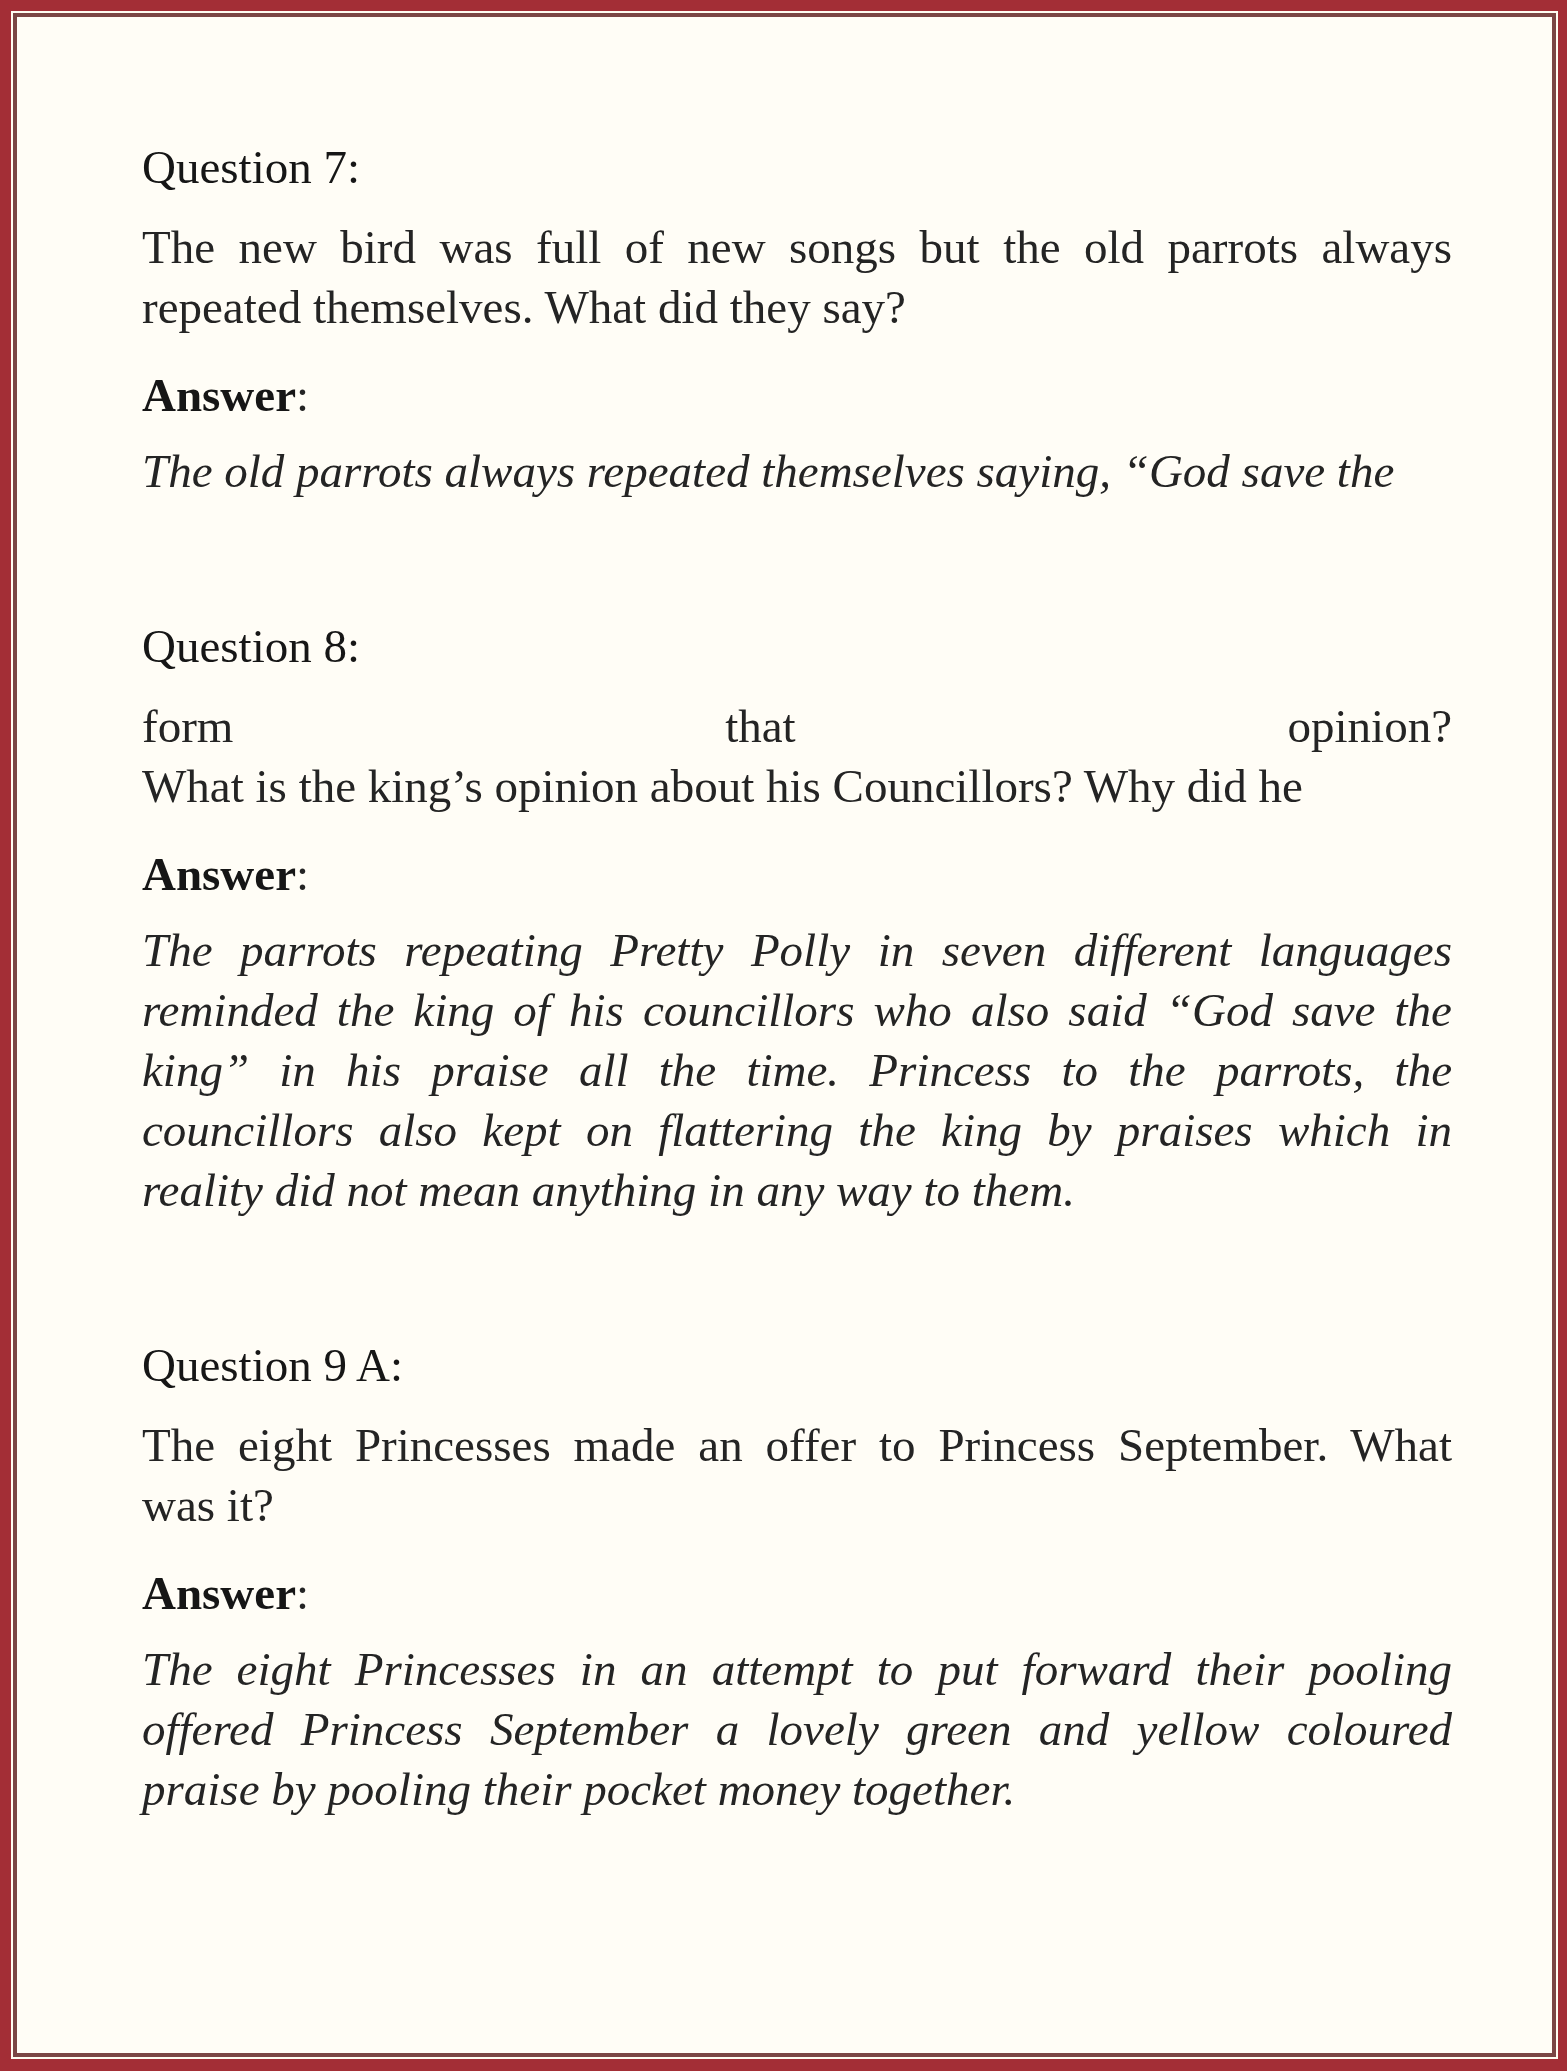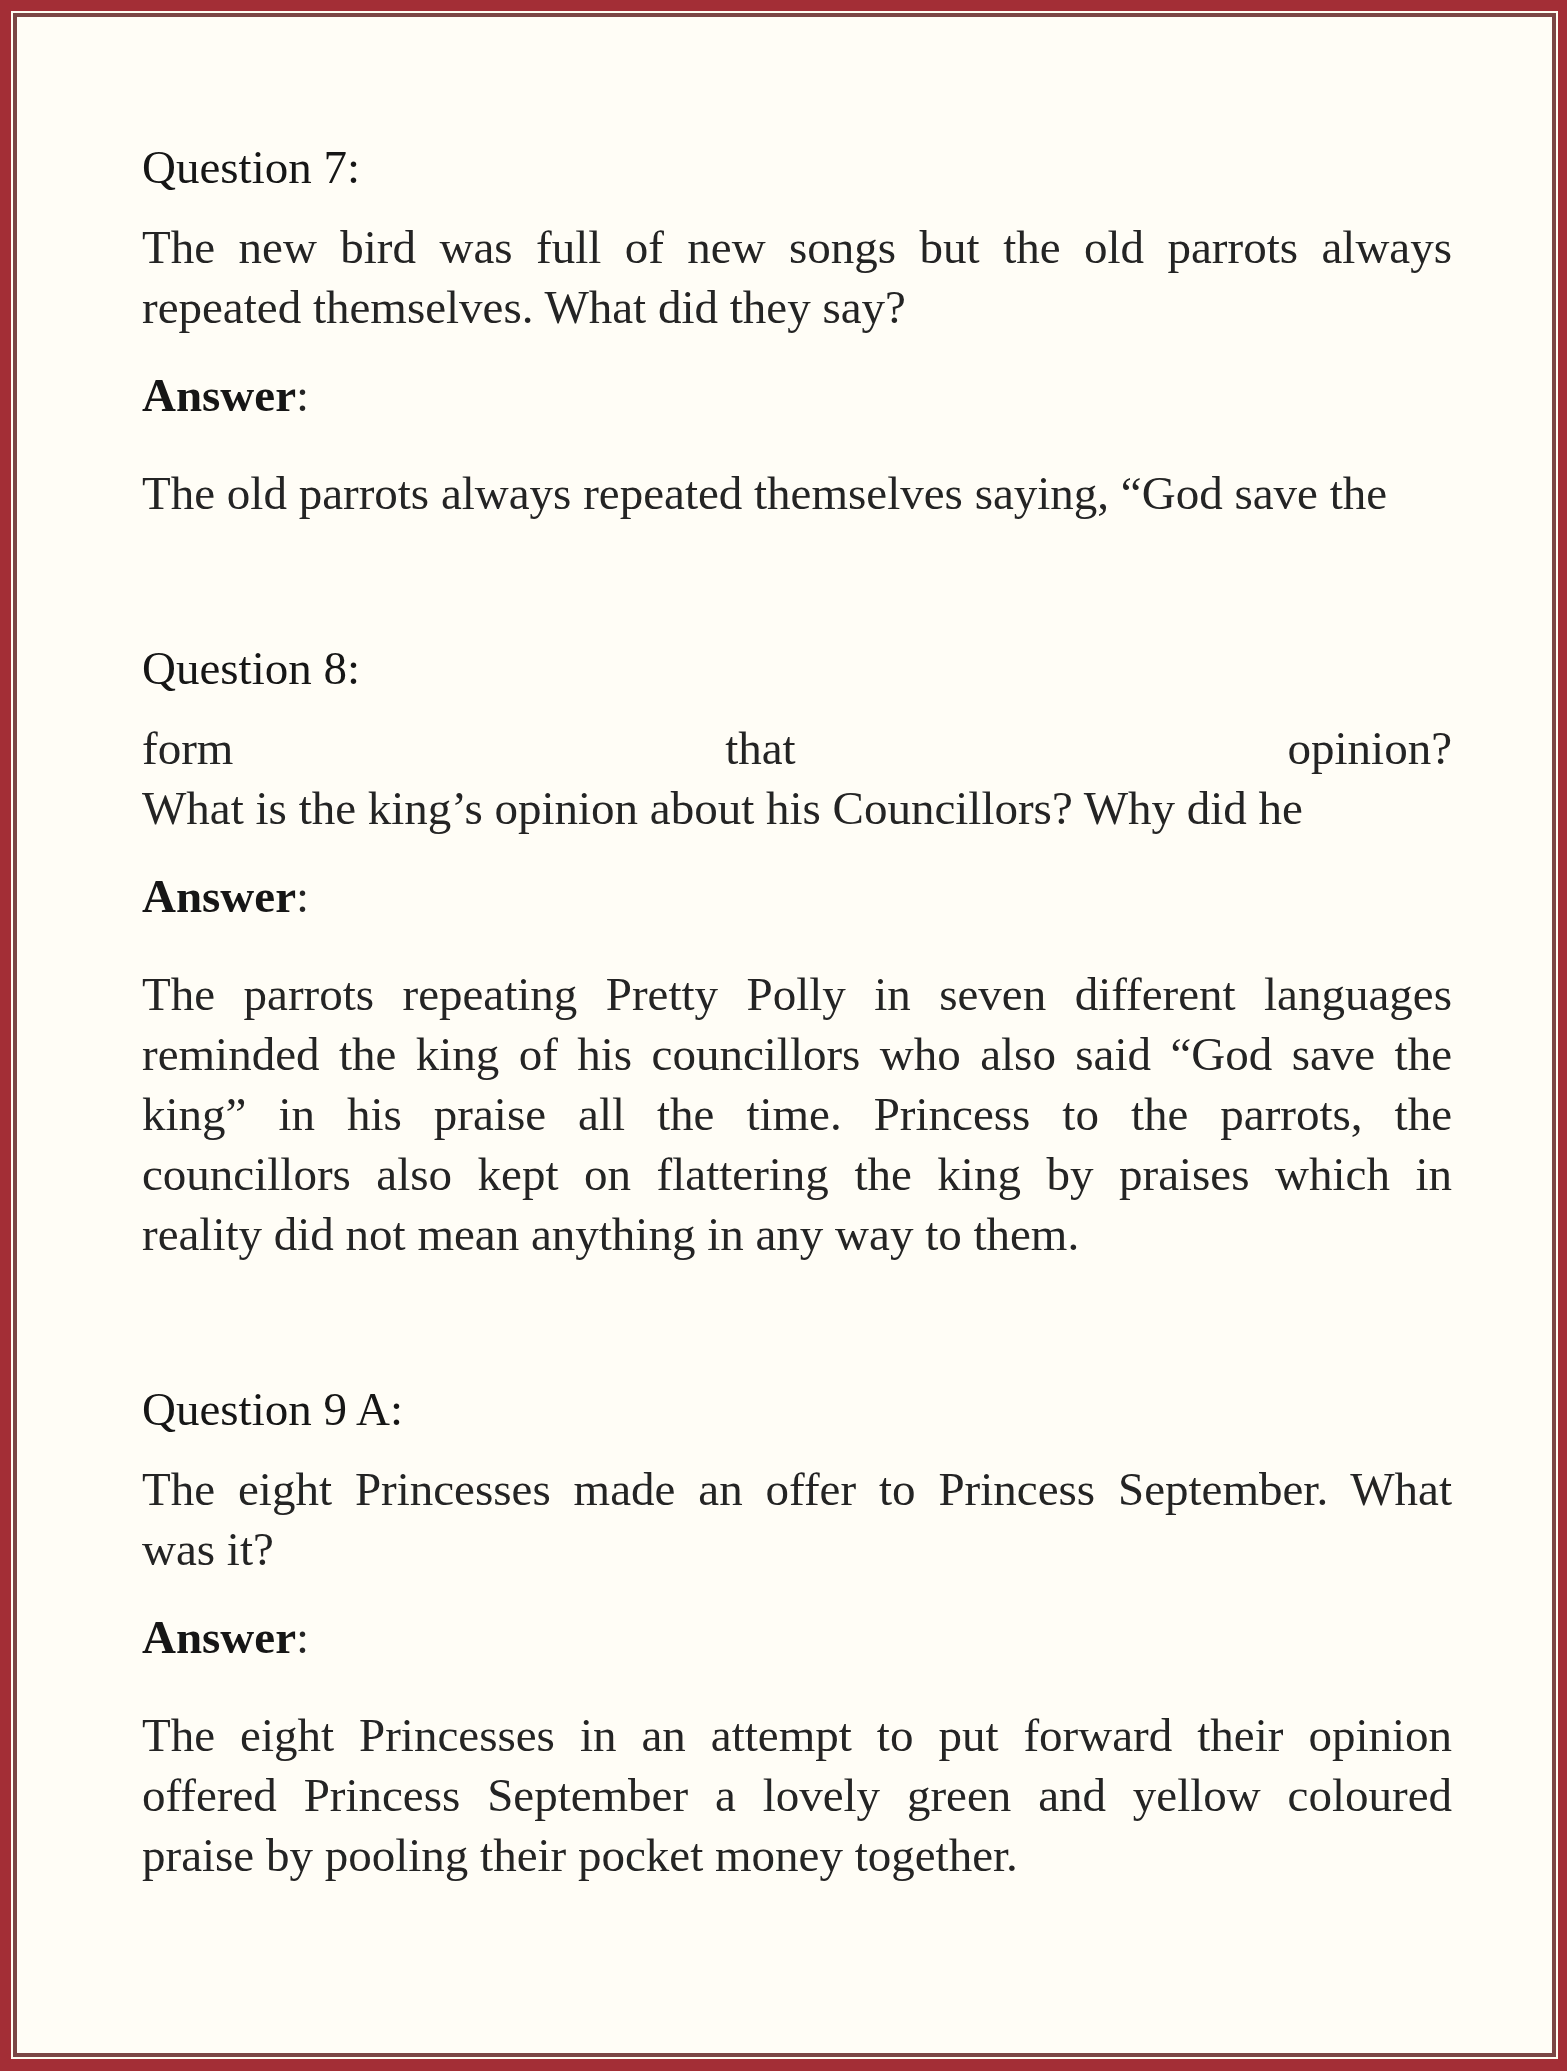--- a/index.html
+++ b/index.html
@@ -34,21 +34,21 @@
   .q-section { margin: 0; }
   .q-heading {
     font-weight: normal;
     color: #161616;
     margin-top: 115px;
   }
   .q-section:first-child .q-heading { margin-top: 0; }
   .q-body { margin-top: 20px; }
   .answer-label { margin-top: 28px; font-weight: bold; color: #161616; }
   .answer-label .colon { font-weight: normal; color: #242424; }
-  .answer-body { margin-top: 38px; }
+  .answer-body { margin-top: 16px; font-style: italic; }
   .para .line {
     text-align: justify;
     text-align-last: justify;
   }
   .para .line:last-child {
     text-align-last: left;
   }
 </style>
 </head>
 <body>
@@ -86,21 +86,21 @@
       </div>
 
       <div class="q-section">
         <div class="q-heading">Question 9 A:</div>
         <div class="q-body para">
           <div class="line">The eight Princesses made an offer to Princess September. What</div>
           <div class="line">was it?</div>
         </div>
         <div class="answer-label"><span>Answer</span><span class="colon">:</span></div>
         <div class="answer-body para">
-          <div class="line">The eight Princesses in an attempt to put forward their opinion</div>
+          <div class="line">The eight Princesses in an attempt to put forward their pooling</div>
           <div class="line">offered Princess September a lovely green and yellow coloured</div>
           <div class="line">praise by pooling their pocket money together.</div>
         </div>
       </div>
 
     </div>
   </div>
 </div>
 
 </body></html>

